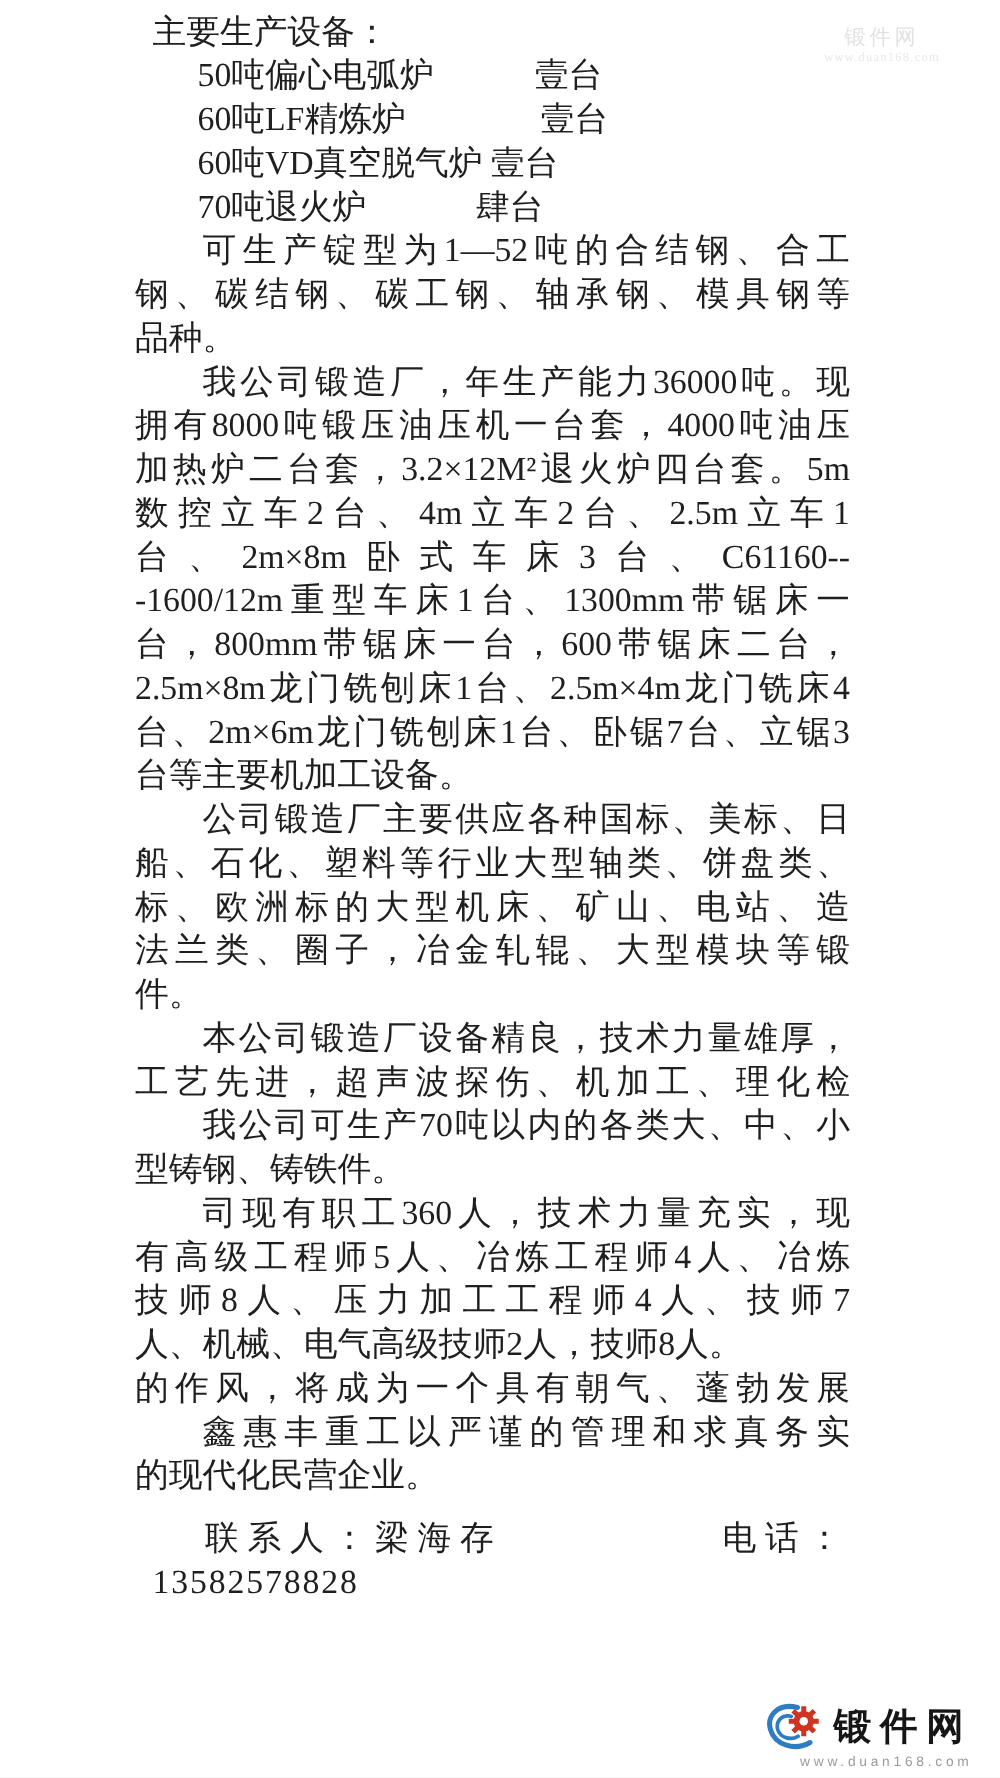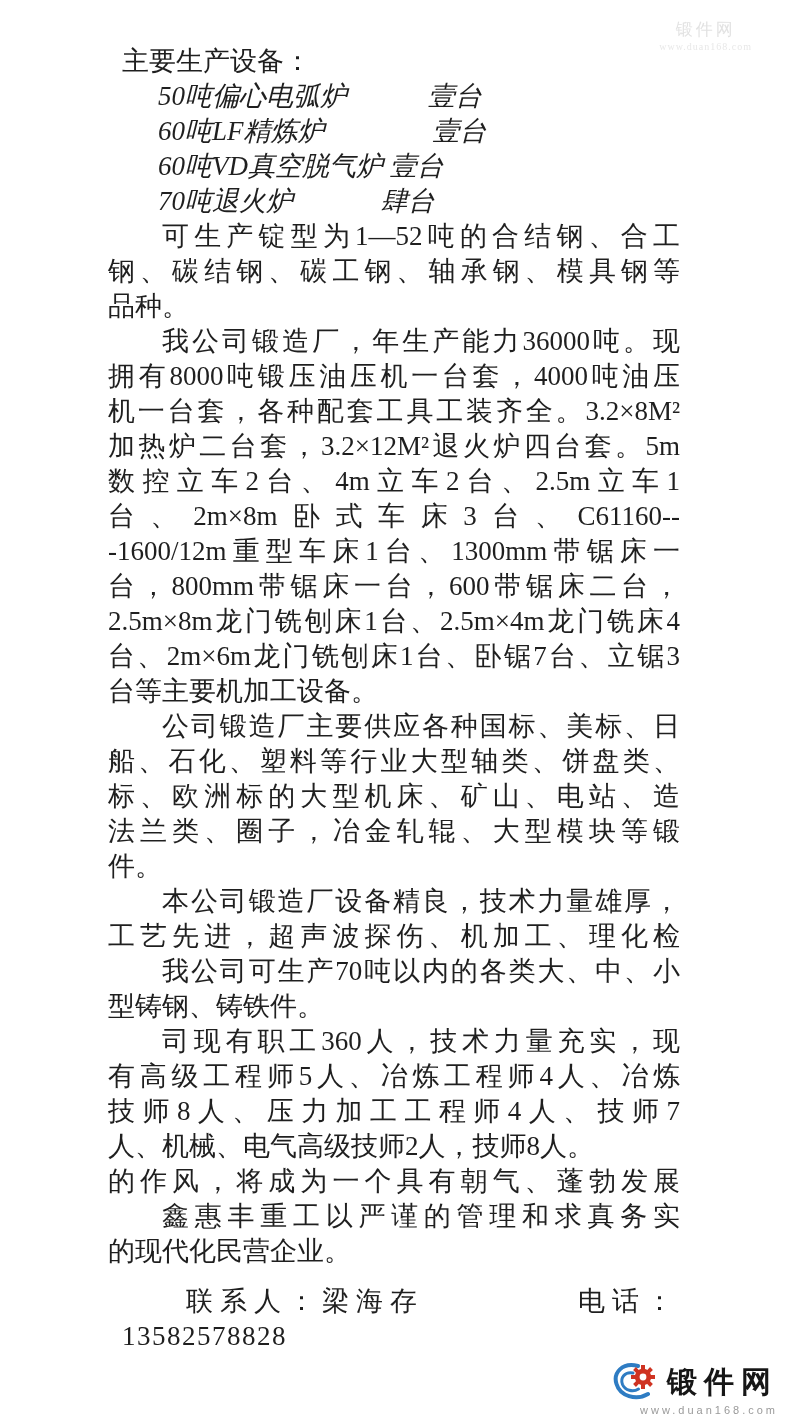--- a/index.html
+++ b/index.html
@@ -14,34 +14,34 @@
   }
   
   .content {
     position: absolute;
     left: 108px;
     top: 8px;
     width: 572px;
     font-size: 27px;
     line-height: 35px;
   }
-  .heading { padding-left: 14px; margin-top: 36px; }
-  .eq-row { padding-left: 50px; white-space: pre; font-style: italic; }
+  .heading { padding-left: 14px; }
+  .eq-row { padding-left: 50px; white-space: pre; }
   .para { margin: 0; }
   .ln { text-align: justify; text-align-last: justify; }
   .ln-first { text-indent: 2em; }
   .ln-last { text-align-last: left; font-family: Liberation Serif, serif; }
   
   .contact {
     margin-top: 15px;
     display: flex;
     justify-content: space-between;
     padding-left: 56px;
   }
-  .contact-left { letter-spacing: 7px; margin-left: 22px; }
+  .contact-left { letter-spacing: 7px; }
   .contact-right { letter-spacing: 7px; }
   .phone { padding-left: 14px; letter-spacing: 1.5px; }
   
   .watermark-top {
     position: absolute;
     top: 18px;
     right: 48px;
     text-align: center;
     user-select: none;
   }
@@ -92,21 +92,20 @@
       </div>
     <div id="paragraphs">
         <div class="para">
           <div class="ln ln-first">可生产锭型为1—52吨的合结钢、合工</div>
           <div class="ln">钢、碳结钢、碳工钢、轴承钢、模具钢等</div>
           <div class="ln ln-last">品种。</div>
         </div>
         <div class="para">
           <div class="ln ln-first">我公司锻造厂，年生产能力36000吨。现</div>
           <div class="ln">拥有8000吨锻压油压机一台套，4000吨油压</div>
-          <div class="ln">机一台套，各种配套工具工装齐全。3.2×8M²</div>
           <div class="ln">加热炉二台套，3.2×12M²退火炉四台套。5m</div>
           <div class="ln">数控立车2台、4m立车2台、2.5m立车1</div>
           <div class="ln">台、2m×8m卧式车床3台、C61160--</div>
           <div class="ln">-1600/12m重型车床1台、1300mm带锯床一</div>
           <div class="ln">台，800mm带锯床一台，600带锯床二台，</div>
           <div class="ln">2.5m×8m龙门铣刨床1台、2.5m×4m龙门铣床4</div>
           <div class="ln">台、2m×6m龙门铣刨床1台、卧锯7台、立锯3</div>
           <div class="ln ln-last">台等主要机加工设备。</div>
         </div>
         <div class="para">

